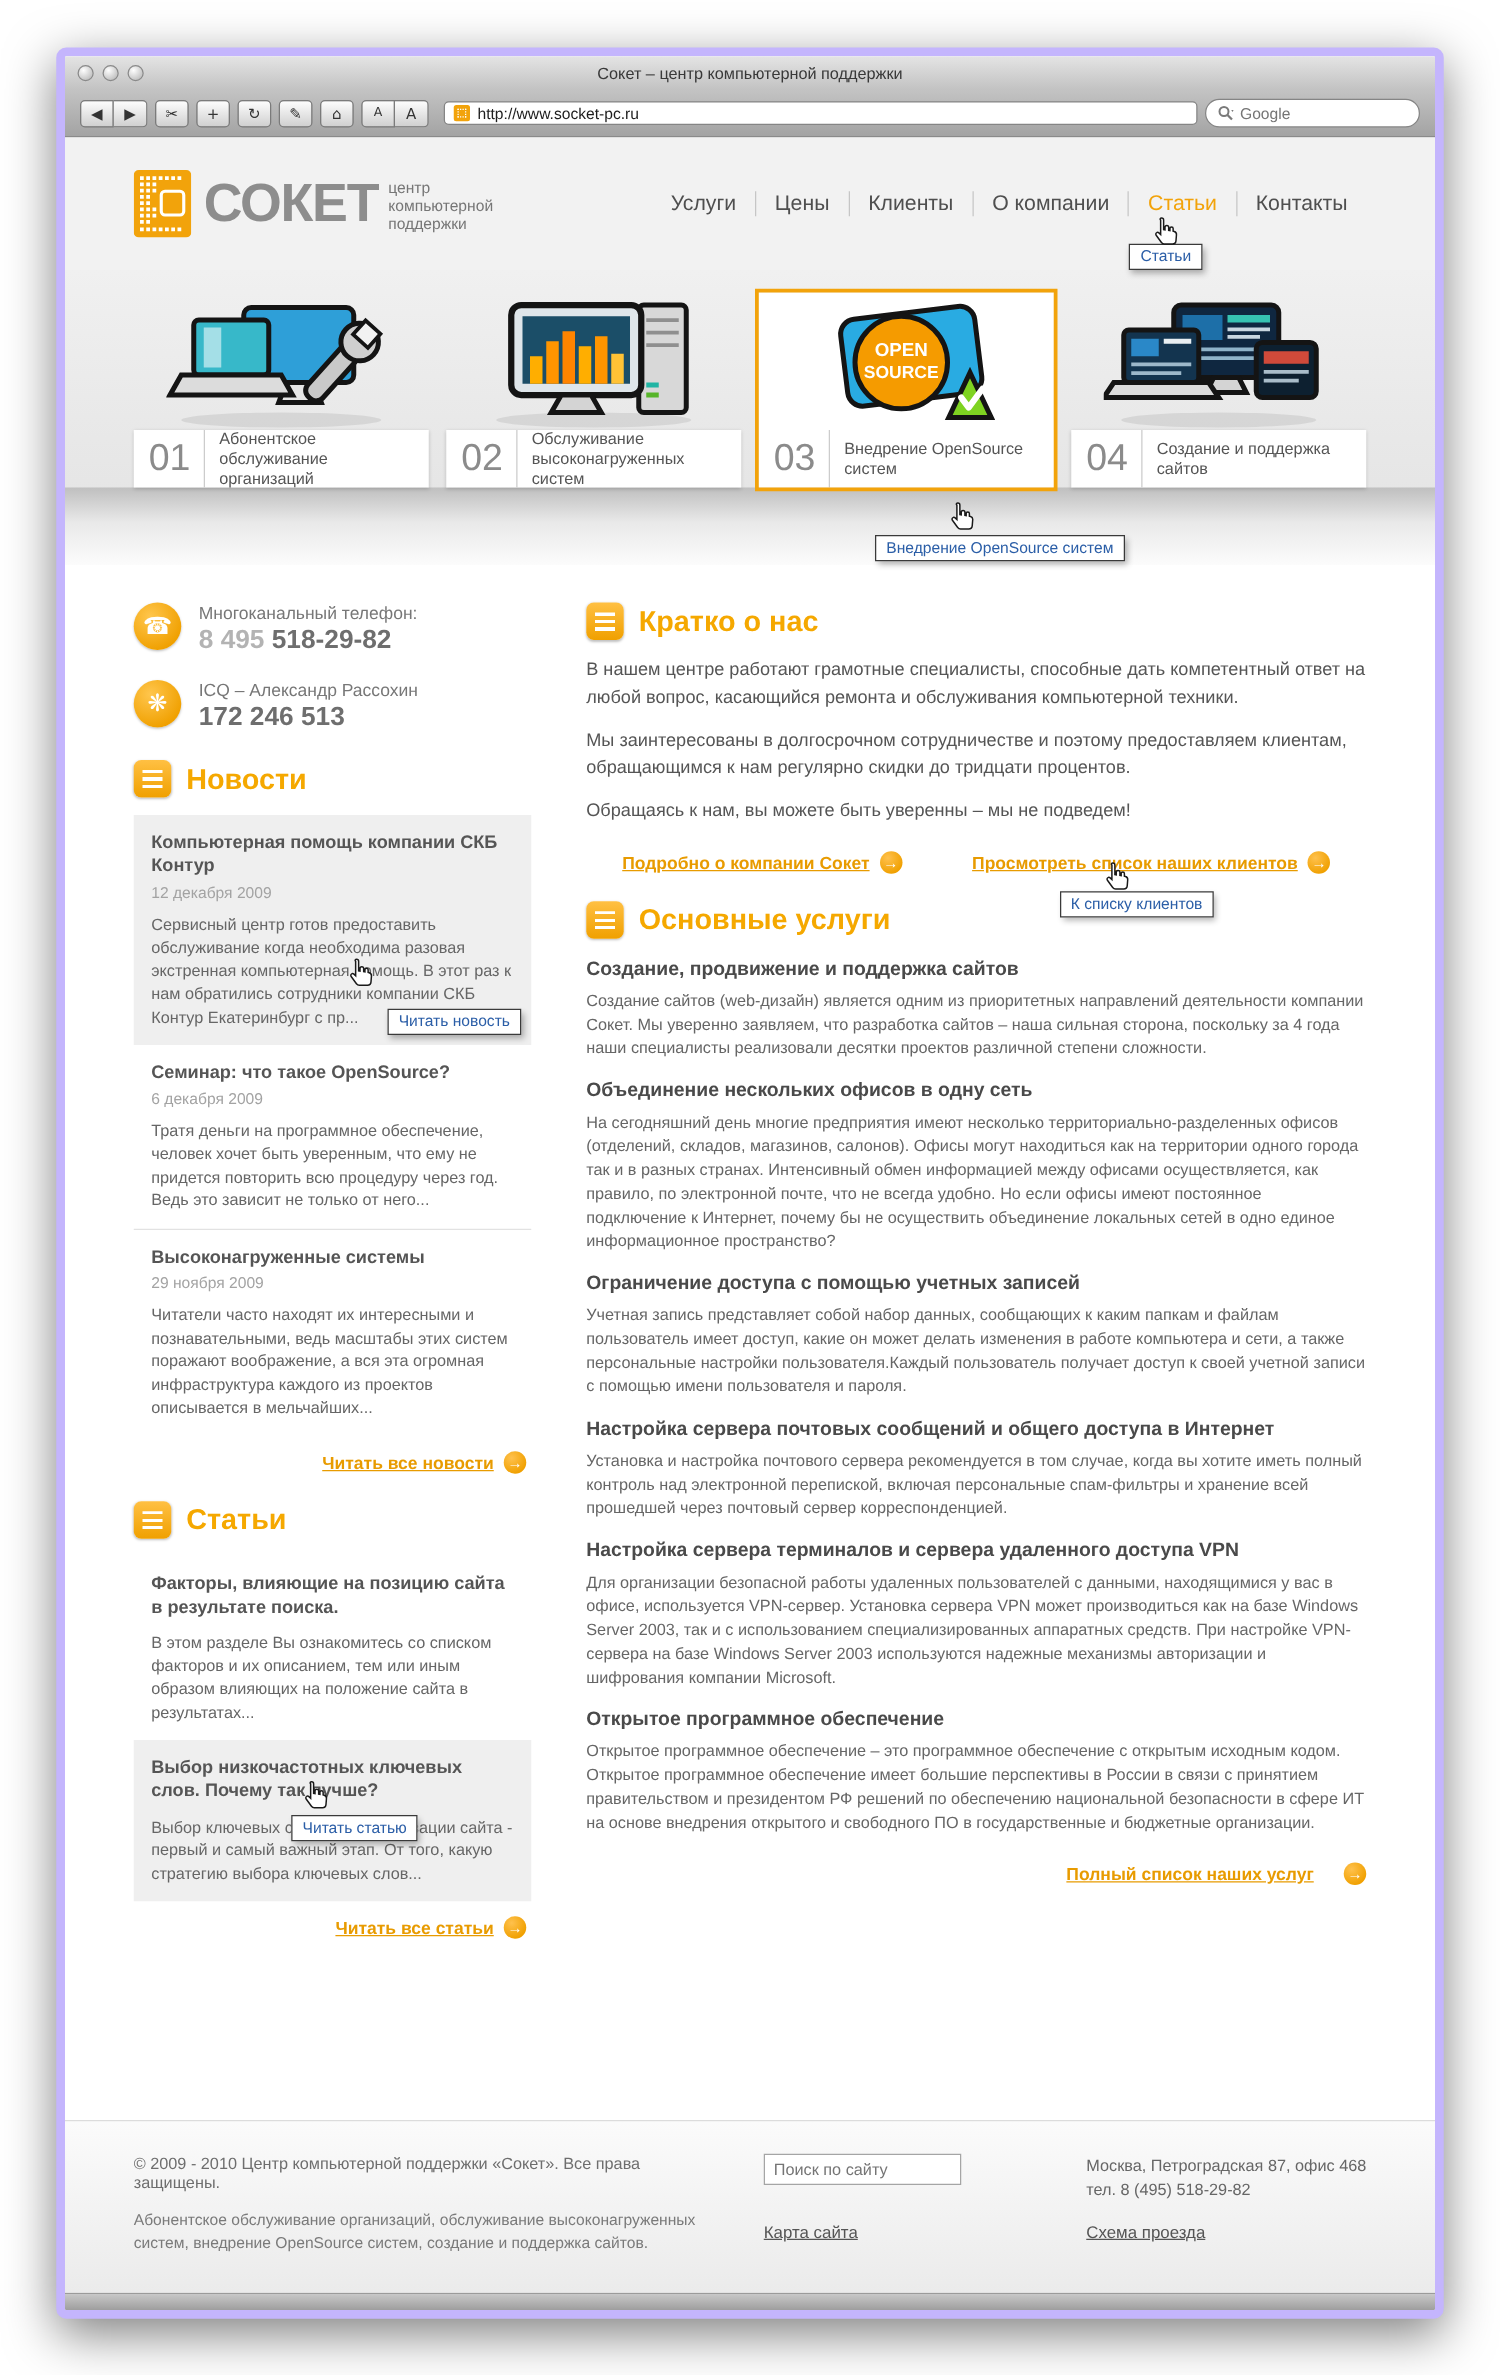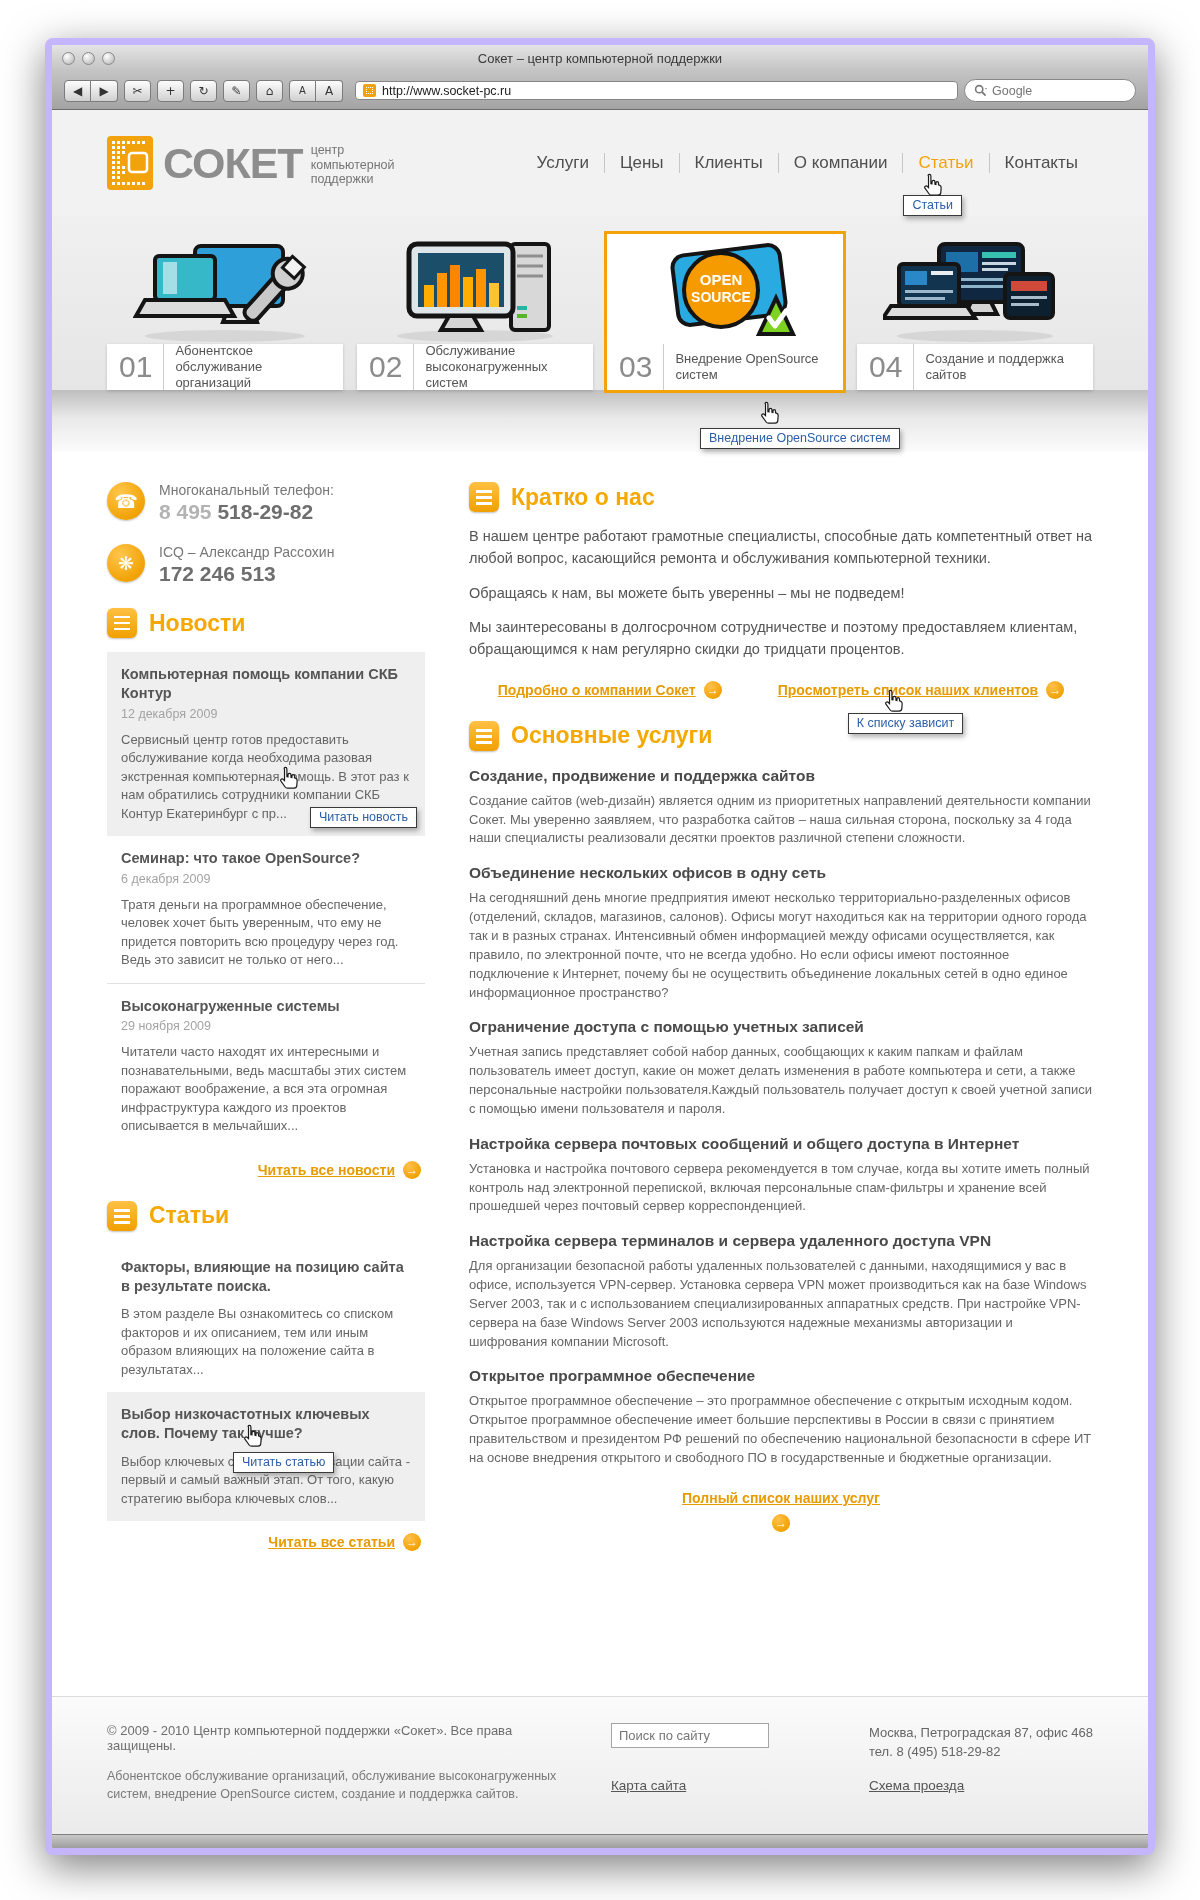--- a/index.html
+++ b/index.html
@@ -95,21 +95,21 @@
   .arrow-circle { width:18px; height:18px; flex:0 0 18px; border-radius:50%; color:#fff; font-size:12px; font-weight:bold;
     background:radial-gradient(circle at 35% 30%, #ffc14d, #F0A000 75%);
     display:flex; align-items:center; justify-content:center; cursor:pointer; }
 
   .about p { font-size:14.5px; color:#555; line-height:1.5; margin-bottom:13px; }
   .about-links { display:flex; justify-content:center; gap:56px; margin:20px 0 6px; }
   .about-link-wrap { display:flex; align-items:center; gap:8px; position:relative; }
 
   .services h3 { font-size:15.5px; font-weight:bold; color:#4a4a4a; margin:16px 0 7px; }
   .services p { font-size:13px; color:#666; line-height:1.45; }
-  .services-more { display:flex; justify-content:flex-end; align-items:center; gap:8px; margin-top:22px;flex-direction:column; }
+  .services-more { display:flex; justify-content:flex-end; align-items:center; gap:24px; margin-top:22px; }
 
   
   .footerc { margin-top:auto; flex:0 0 auto; border-top:1px solid #dcdcdc;
     background:linear-gradient(#fbfbfb,#ebebeb); padding:26px 55px 30px; display:flex;gap:12px; }
   .f-left { width:470px; flex:0 0 470px; }
   .f-copy { font-size:13px; color:#6e6e6e; }
   .f-desc { font-size:12.5px; color:#7a7a7a; line-height:1.5; margin-top:14px; }
   .f-mid { width:230px; margin-left:22px; }
   .f-search { width:158px; height:25px; border:1px solid #a5a5a5; background:#fff; padding:0 7px;
     font-size:13px; color:#555; font-family:inherit; outline:none; }
@@ -433,34 +433,34 @@
       </div>
 
       <div class="mainc">
 
         <div class="about">
           <div class="section-head" style="margin-top:0;">
             <span class="sec-icon"></span>
             <span class="section-title">Кратко о нас</span>
           </div>
           <p>В нашем центре работают грамотные специалисты, способные дать компетентный ответ на любой вопрос, касающийся ремонта и обслуживания компьютерной техники.</p>
+          <p>Мы заинтересованы в долгосрочном сотрудничестве и поэтому предоставляем клиентам, обращающимся к нам регулярно скидки до тридцати процентов.</p>
           <p>Обращаясь к нам, вы можете быть уверенны – мы не подведем!</p>
-          <p>Мы заинтересованы в долгосрочном сотрудничестве и поэтому предоставляем клиентам, обращающимся к нам регулярно скидки до тридцати процентов.</p>
           <div class="about-links">
             <span class="about-link-wrap">
               <span class="link-orange">Подробно о компании Сокет</span>
               <span class="arrow-circle">→</span>
             </span>
             <span class="about-link-wrap">
               <span class="link-orange">Просмотреть список наших клиентов</span>
               <span class="arrow-circle">→</span>
               <svg class="cursor" style="top:8px;left:104px;" viewBox="0 0 24 26">
                 <path d="M9 1.5c1 0 1.8.8 1.8 1.8v8.2l1.2.2V9.6c0-.9.7-1.6 1.6-1.6.9 0 1.6.7 1.6 1.6v2.6l1.1.2v-1.7c0-.8.6-1.4 1.4-1.4.8 0 1.4.6 1.4 1.4v2.2l1 .3c1.2.4 2 1.5 1.9 2.8l-.4 5.2c-.1 1.6-1.5 2.9-3.1 2.9h-7.1c-1 0-1.9-.5-2.5-1.3l-4.6-6.3c-.5-.7-.4-1.7.3-2.2.6-.5 1.5-.4 2.1.1l1.5 1.4V3.3C7.2 2.3 8 1.5 9 1.5z" fill="#fff" stroke="#1a1a1a" stroke-width="1.3"></path>
               </svg>
-              <span class="tooltip" style="top:32px;left:70px;">К списку зависит</span>
+              <span class="tooltip" style="top:32px;left:70px;">К списку клиентов</span>
             </span>
           </div>
         </div>
 
         <div class="services">
           <div class="section-head">
             <span class="sec-icon"></span>
             <span class="section-title">Основные услуги</span>
           </div>
 

